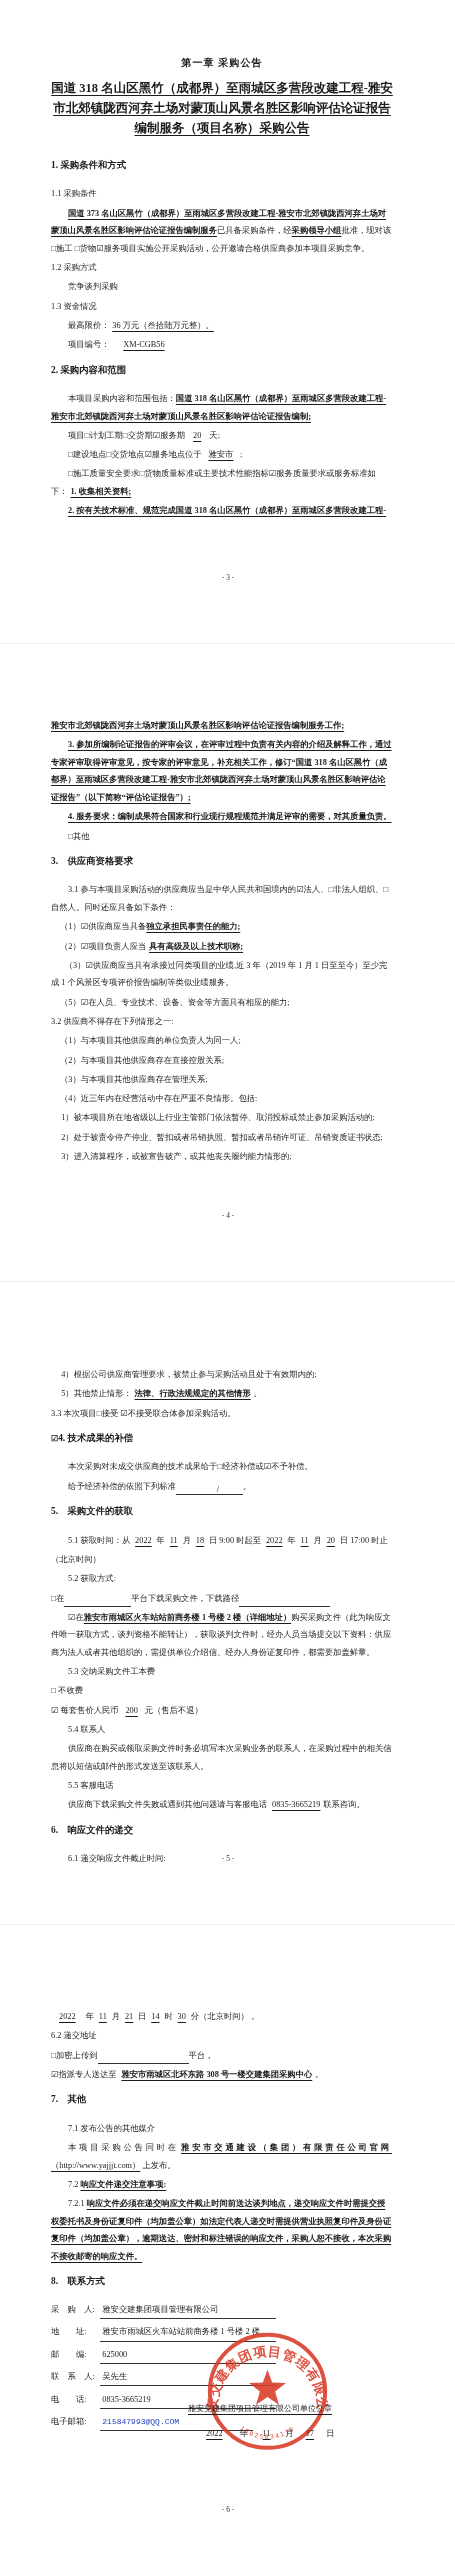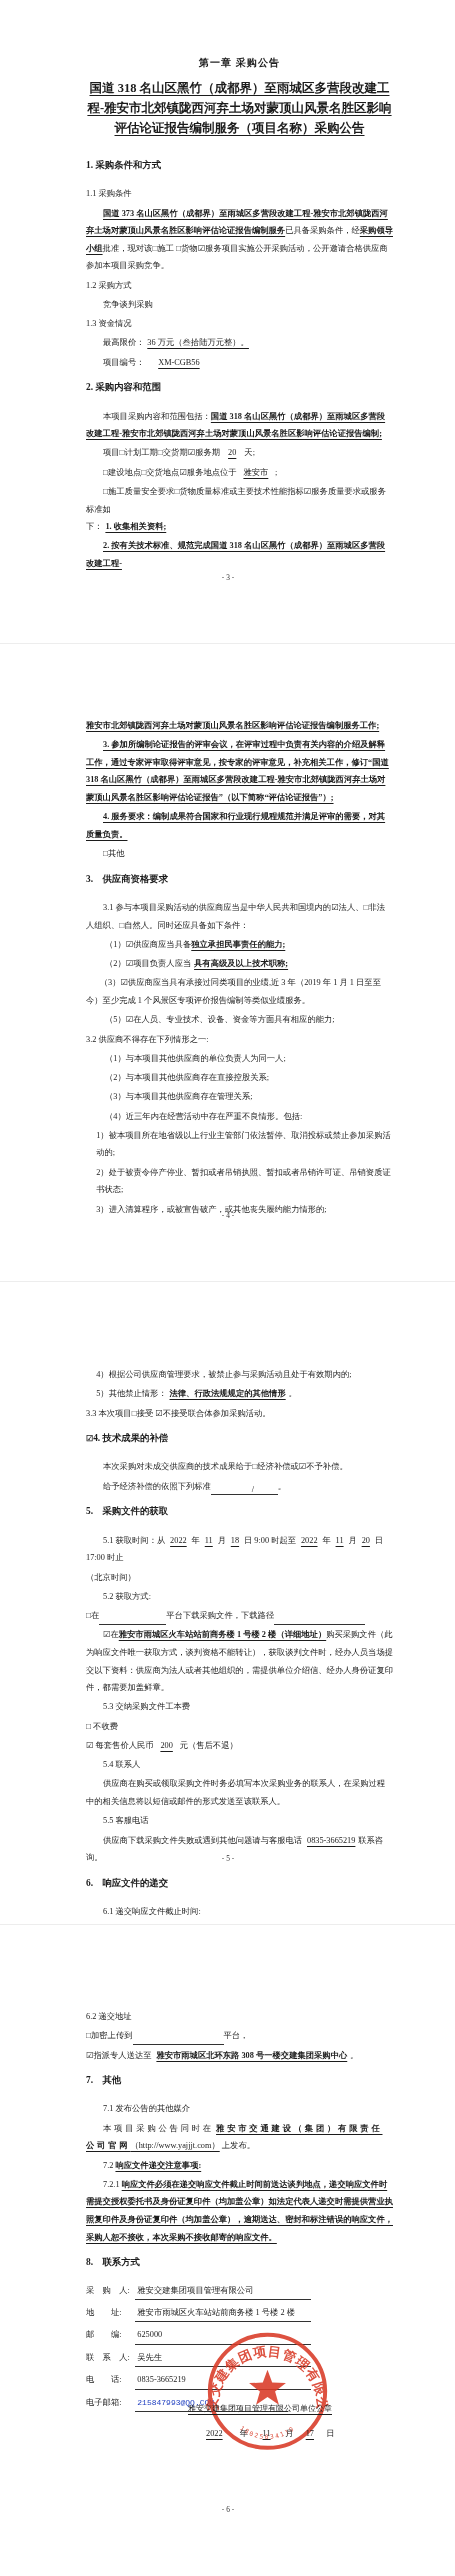--- a/index.html
+++ b/index.html
@@ -1,30 +1,30 @@
 <!DOCTYPE html>
 <html style="font-size:9px"><head>
 <meta charset="utf-8">
 <style>
   html,body{margin:0;padding:0;background:#ffffff;}
   .sheet{position:relative;width:456px;margin:0 auto;background:#fff;color:#1c1c1c;
          font-family:"Liberation Serif","DejaVu Serif",serif;}
-  .page{position:relative;box-sizing:border-box;padding-left:86px;padding-right:63px;overflow:hidden;}
+  .page{position:relative;box-sizing:border-box;padding-left:51px;padding-right:63px;overflow:hidden;}
   .page + .page{border-top:0.6px solid #ededed;}
   .pg1{height:643px;padding-top:52px;}
   .pg2{height:638px;padding-top:73px;}
   .pg3{height:643px;padding-top:84px;}
   .pg4{height:651px;padding-top:83px;}
   p{margin:0 0 1.7px;line-height:2.12;font-size:8.3px;}
   .chapter{font-size:10px;font-weight:bold;text-align:center;margin:0 0 4.6px;letter-spacing:1.1px;}
   .doc-title{font-size:12.5px;font-weight:bold;text-align:center;line-height:1.62;margin:2.3px 0 0;
              text-decoration:underline;text-underline-offset:3.4px;text-decoration-thickness:1.1px;}
   h2{font-size:9.4px;font-weight:bold;margin:9px 0 11.4px;line-height:1.7;font-family:inherit;}
   .ti{text-indent:17px;}
-  .ind{margin-left:19px;}
+  .ind{margin-left:9px;}
   .u{text-decoration:underline;text-underline-offset:2.8px;}
   .bu{font-weight:bold;text-decoration:underline;text-underline-offset:2.8px;}
   .pad{padding:0 2.8px;}
   .blank{display:inline-block;border-bottom:0.6px solid #333;height:8.5px;vertical-align:bottom;text-align:center;line-height:8.5px;}.bl-md{width:67px}.bl-lg{width:91px}
   .pagenum{position:absolute;left:0;right:0;bottom:57px;text-align:center;font-size:7.4px;color:#333;margin:0;}
   .contact-row{margin:0 0 5.1px;line-height:1.9;font-size:8.3px;}
   .contact-label{display:inline-block;min-width:49px;}
   .fill{display:inline-block;border-bottom:0.6px solid #333;min-width:171px;padding:0 2.3px 0.6px;}
   .email{color:#1f3fc0;font-family:"Liberation Mono","DejaVu Sans Mono",monospace;font-size:8px;}
   .spread{letter-spacing:2.8px;text-align:center;}
@@ -107,20 +107,21 @@
     <p class="ti">供应商在购买或领取采购文件时务必填写本次采购业务的联系人，在采购过程中的相关信息将以短信或邮件的形式发送至该联系人。</p>
     <p class="ti">5.5 客服电话</p>
     <p class="ti"><span>供应商下载采购文件失败或遇到其他问题请与客服电话</span> <span class="u pad">0835-3665219</span><span>联系咨询。</span></p>
 
     <h2>6.　响应文件的递交</h2>
     <p class="ti">6.1 递交响应文件截止时间:</p>
     <p class="pagenum">- 5 -</p>
   </div>
 
   <div class="page pg4">
+    <p><span class="u pad" style="padding:0 8px;">2022</span> <span>年</span> <span class="u pad">11</span> <span>月</span> <span class="u pad">21</span> <span>日</span> <span class="u pad">14</span> <span>时</span> <span class="u pad">30</span> <span>分（北京时间），</span></p>
     <p>6.2 递交地址</p>
     <p><span>□加密上传到</span><span class="blank bl-lg"></span><span>平台，</span></p>
     <p><span>☑指派专人送达至</span> <span class="bu pad">雅安市雨城区北环东路 308 号一楼交建集团采购中心</span><span>。</span></p>
 
     <h2>7.　其他</h2>
     <p class="ti">7.1 发布公告的其他媒介</p>
     <p class="ti"><span class="spread">本项目采购公告同时在</span> <span class="bu spread">雅安市交通建设（集团）有限责任公司官网</span><span class="u">（http://www.yajjjt.com）</span> <span>上发布。</span></p>
     <p class="ti"><span>7.2 </span><span class="bu">响应文件递交注意事项:</span></p>
     <p class="ti"><span>7.2.1 </span><span class="bu">响应文件必须在递交响应文件截止时间前送达谈判地点，递交响应文件时需提交授权委托书及身份证复印件（均加盖公章）如法定代表人递交时需提供营业执照复印件及身份证复印件（均加盖公章），逾期送达、密封和标注错误的响应文件，采购人恕不接收，本次采购不接收邮寄的响应文件。</span></p>
 

